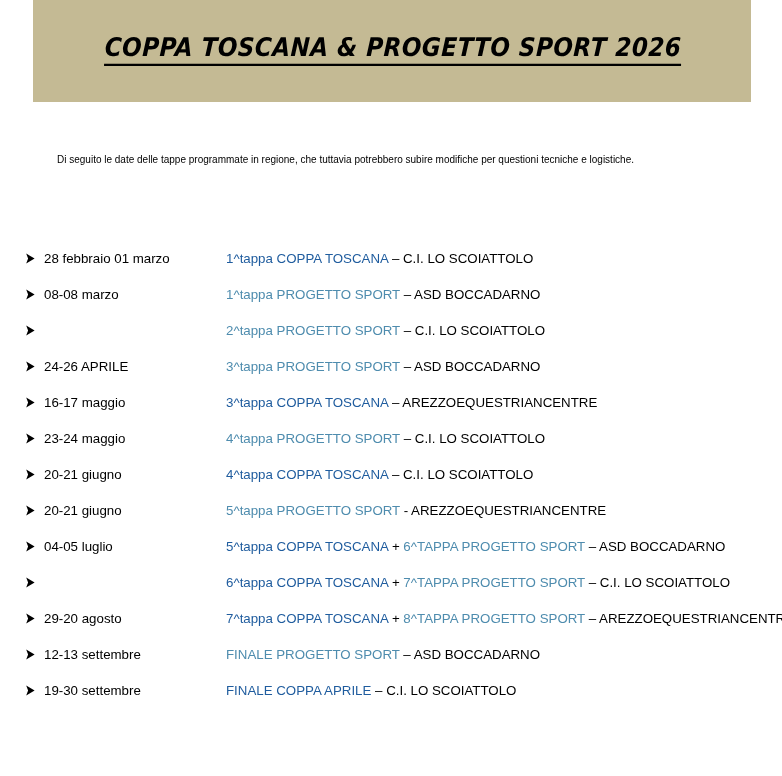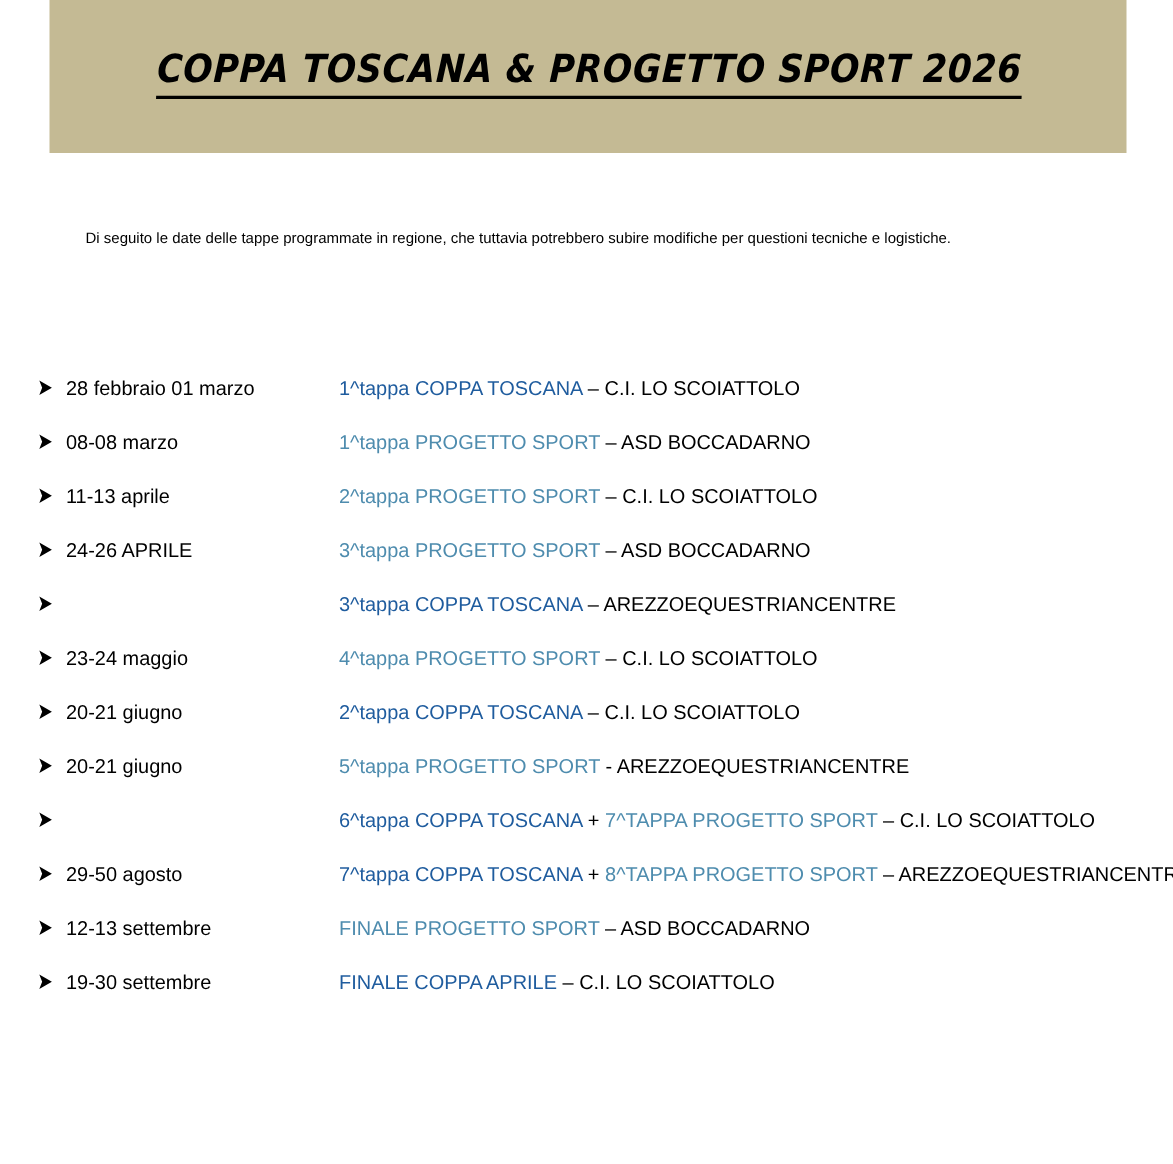--- a/index.html
+++ b/index.html
@@ -129,68 +129,75 @@
         <span class="bullet"><svg width="11" height="11" viewBox="0 0 11 11">
             <path d="M1.2 0.6 L9.6 5.5 L1.2 10.4 L3.1 5.5 Z" fill="#000000"></path>
           </svg></span>
         <span class="date">08-08 marzo</span>
         <span class="event"><span class="ps">1^tappa PROGETTO SPORT</span><span class="venue"> – </span><span class="venue">ASD BOCCADARNO</span></span>
       </div>
       <div class="row">
         <span class="bullet"><svg width="11" height="11" viewBox="0 0 11 11">
             <path d="M1.2 0.6 L9.6 5.5 L1.2 10.4 L3.1 5.5 Z" fill="#000000"></path>
           </svg></span>
-        <span class="date">11-13 aprile</span>
         <span class="event"><span class="ps">2^tappa PROGETTO SPORT</span><span class="venue"> – </span><span class="venue">C.I. LO SCOIATTOLO</span></span>
       </div>
       <div class="row">
         <span class="bullet"><svg width="11" height="11" viewBox="0 0 11 11">
             <path d="M1.2 0.6 L9.6 5.5 L1.2 10.4 L3.1 5.5 Z" fill="#000000"></path>
           </svg></span>
         <span class="date">24-26 APRILE</span>
         <span class="event"><span class="ps">3^tappa PROGETTO SPORT</span><span class="venue"> – </span><span class="venue">ASD BOCCADARNO</span></span>
       </div>
       <div class="row">
         <span class="bullet"><svg width="11" height="11" viewBox="0 0 11 11">
             <path d="M1.2 0.6 L9.6 5.5 L1.2 10.4 L3.1 5.5 Z" fill="#000000"></path>
           </svg></span>
+        <span class="date">16-17 maggio</span>
         <span class="event"><span class="ct">3^tappa COPPA TOSCANA</span><span class="venue"> – </span><span class="venue">AREZZOEQUESTRIANCENTRE</span></span>
       </div>
       <div class="row">
         <span class="bullet"><svg width="11" height="11" viewBox="0 0 11 11">
             <path d="M1.2 0.6 L9.6 5.5 L1.2 10.4 L3.1 5.5 Z" fill="#000000"></path>
           </svg></span>
         <span class="date">23-24 maggio</span>
         <span class="event"><span class="ps">4^tappa PROGETTO SPORT</span><span class="venue"> – </span><span class="venue">C.I. LO SCOIATTOLO</span></span>
       </div>
       <div class="row">
         <span class="bullet"><svg width="11" height="11" viewBox="0 0 11 11">
             <path d="M1.2 0.6 L9.6 5.5 L1.2 10.4 L3.1 5.5 Z" fill="#000000"></path>
           </svg></span>
         <span class="date">20-21 giugno</span>
-        <span class="event"><span class="ct">2^tappa COPPA TOSCANA</span><span class="venue"> – </span><span class="venue">C.I. LO SCOIATTOLO</span></span>
+        <span class="event"><span class="ct">4^tappa COPPA TOSCANA</span><span class="venue"> – </span><span class="venue">C.I. LO SCOIATTOLO</span></span>
       </div>
       <div class="row">
         <span class="bullet"><svg width="11" height="11" viewBox="0 0 11 11">
             <path d="M1.2 0.6 L9.6 5.5 L1.2 10.4 L3.1 5.5 Z" fill="#000000"></path>
           </svg></span>
         <span class="date">20-21 giugno</span>
         <span class="event"><span class="ps">5^tappa PROGETTO SPORT</span><span class="venue"> - </span><span class="venue">AREZZOEQUESTRIANCENTRE</span></span>
       </div>
       <div class="row">
         <span class="bullet"><svg width="11" height="11" viewBox="0 0 11 11">
             <path d="M1.2 0.6 L9.6 5.5 L1.2 10.4 L3.1 5.5 Z" fill="#000000"></path>
           </svg></span>
+        <span class="date">04-05 luglio</span>
+        <span class="event"><span class="ct">5^tappa COPPA TOSCANA</span><span class="plus"> + </span><span class="ps">6^TAPPA PROGETTO SPORT</span><span class="venue"> – </span><span class="venue">ASD BOCCADARNO</span></span>
+      </div>
+      <div class="row">
+        <span class="bullet"><svg width="11" height="11" viewBox="0 0 11 11">
+            <path d="M1.2 0.6 L9.6 5.5 L1.2 10.4 L3.1 5.5 Z" fill="#000000"></path>
+          </svg></span>
         <span class="event"><span class="ct">6^tappa COPPA TOSCANA</span><span class="plus"> + </span><span class="ps">7^TAPPA PROGETTO SPORT</span><span class="venue"> – </span><span class="venue">C.I. LO SCOIATTOLO</span></span>
       </div>
       <div class="row">
         <span class="bullet"><svg width="11" height="11" viewBox="0 0 11 11">
             <path d="M1.2 0.6 L9.6 5.5 L1.2 10.4 L3.1 5.5 Z" fill="#000000"></path>
           </svg></span>
-        <span class="date">29-50 agosto</span>
+        <span class="date">29-20 agosto</span>
         <span class="event"><span class="ct">7^tappa COPPA TOSCANA</span><span class="plus"> + </span><span class="ps">8^TAPPA PROGETTO SPORT</span><span class="venue"> – </span><span class="venue">AREZZOEQUESTRIANCENTRE</span></span>
       </div>
       <div class="row">
         <span class="bullet"><svg width="11" height="11" viewBox="0 0 11 11">
             <path d="M1.2 0.6 L9.6 5.5 L1.2 10.4 L3.1 5.5 Z" fill="#000000"></path>
           </svg></span>
         <span class="date">12-13 settembre</span>
         <span class="event"><span class="ps">FINALE PROGETTO SPORT</span><span class="venue"> – </span><span class="venue">ASD BOCCADARNO</span></span>
       </div>
       <div class="row">

